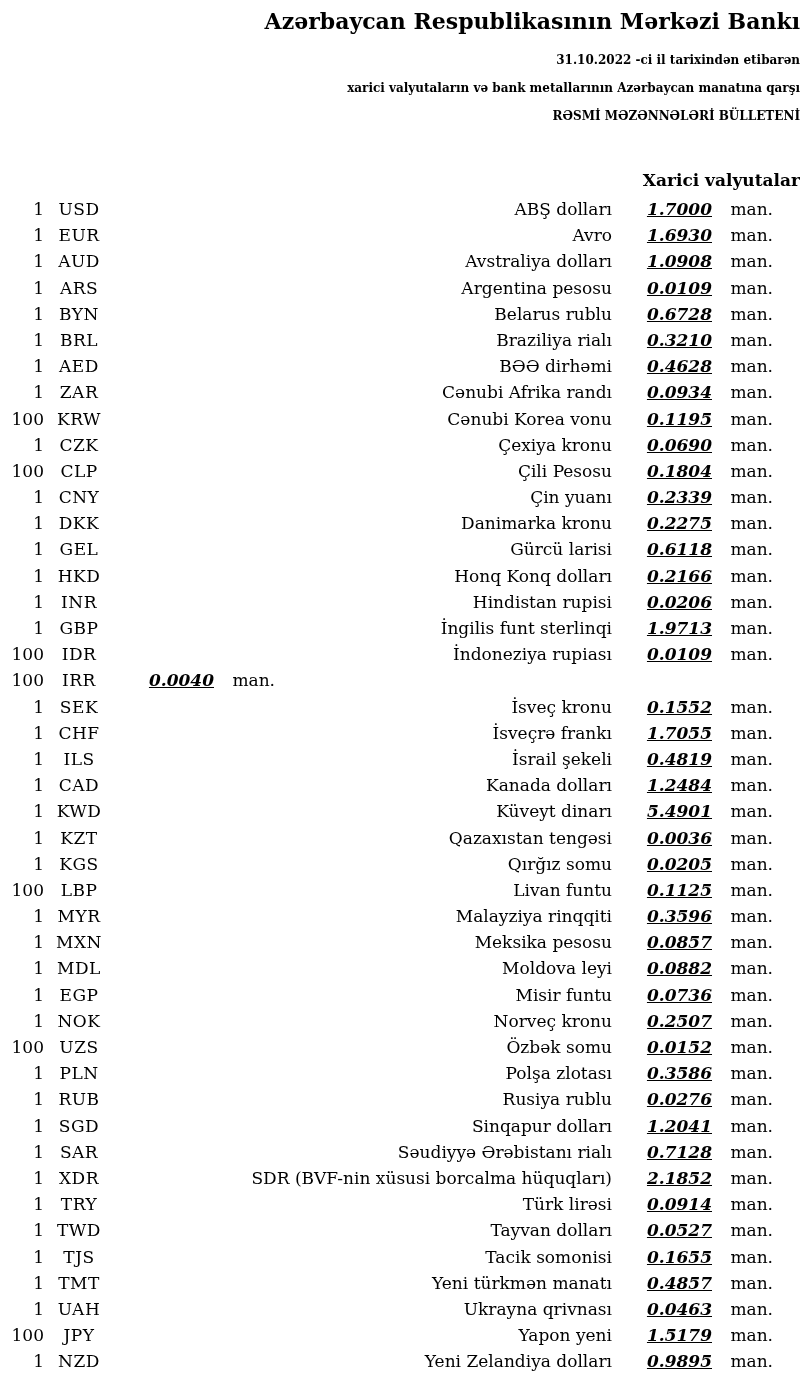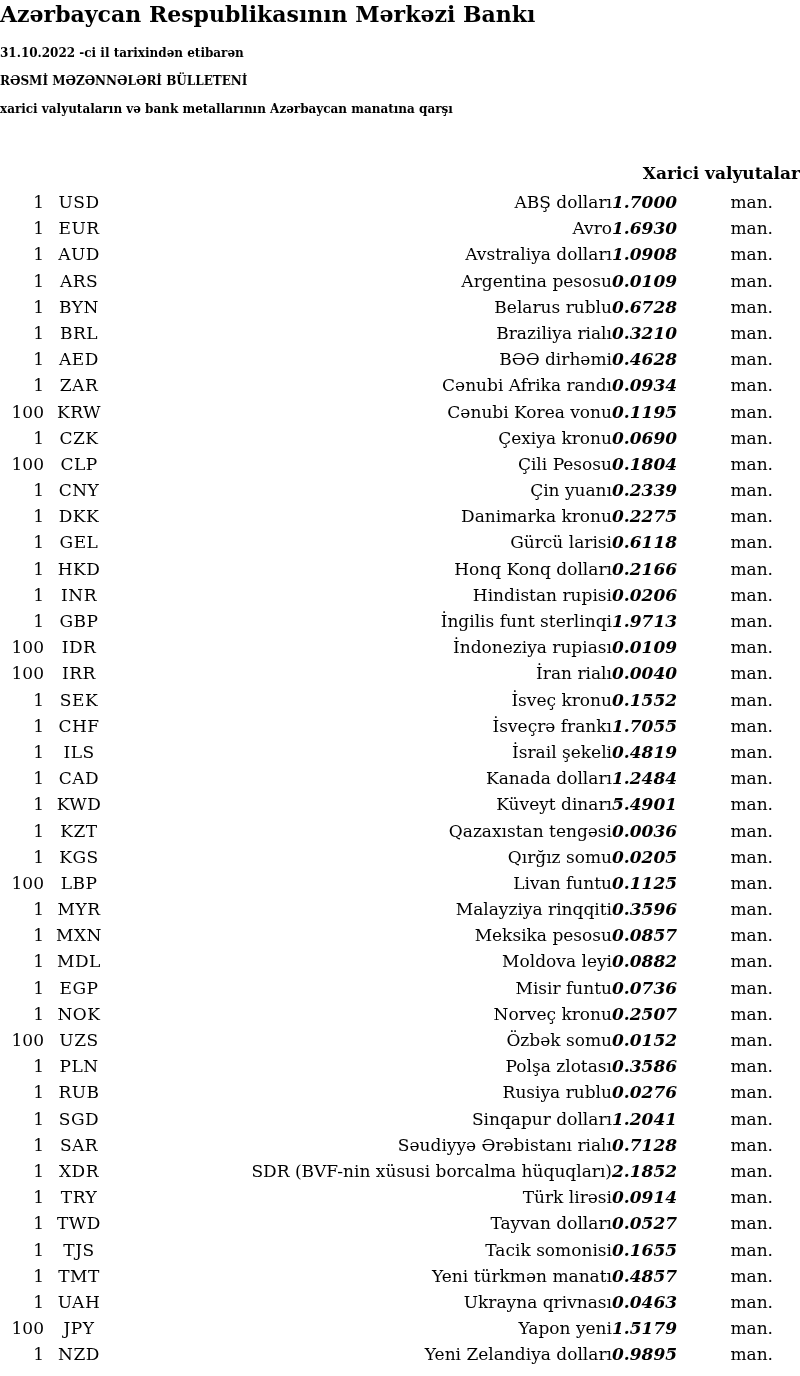--- a/index.html
+++ b/index.html
@@ -11,22 +11,22 @@
   body {
     width: 800px;
     height: 1376px;
     overflow: hidden;
     font-family: "DejaVu Serif", "Liberation Serif", serif;
     box-sizing: border-box;
   }
   *, *:before, *:after { box-sizing: border-box; }
 
   .doc-header {
-    text-align: left;
-    padding-top: 1px;
+    text-align: right;
+    padding-top: 8px;
   }
   .doc-title {
     font-size: 22px;
     font-weight: bold;
     line-height: 26px;
     margin: 0 0 12px 0;
   }
   .doc-subtitle {
     font-size: 12px;
     font-weight: bold;
@@ -64,40 +64,42 @@
     letter-spacing: 0.5px;
     flex: 0 0 auto;
   }
   .name {
     flex: 1 1 auto;
     text-align: right;
     overflow: hidden;
   }
   .rate {
     width: 100px;
+    text-align: right;
     font-weight: bold;
     font-style: italic;
     flex: 0 0 auto;
+    text-decoration: underline;
   }
   .unit {
     width: 44px;
     margin-left: 17px;
     margin-right: 27px;
     text-align: right;
     flex: 0 0 auto;
   }
 </style>
 </head>
 <body>
 
 <div class="doc-header">
   <div class="doc-title">Azərbaycan Respublikasının Mərkəzi Bankı</div>
   <div class="doc-subtitle">31.10.2022 -ci il tarixindən etibarən</div>
+  <div class="doc-subtitle">xarici valyutaların və bank metallarının Azərbaycan manatına qarşı</div>
   <div class="doc-subtitle">RƏSMİ MƏZƏNNƏLƏRİ BÜLLETENİ</div>
-  <div class="doc-subtitle">xarici valyutaların və bank metallarının Azərbaycan manatına qarşı</div>
 </div>
 
 <div class="section-title">Xarici valyutalar</div>
 
 <div class="currency-table">
   <div class="row">
     <span class="qty">1</span>
     <span class="code">USD</span>
     <span class="name">ABŞ dolları</span>
     <span class="rate">1.7000</span>
@@ -236,21 +238,20 @@
     <span class="qty">100</span>
     <span class="code">IDR</span>
     <span class="name">İndoneziya rupiası</span>
     <span class="rate">0.0109</span>
     <span class="unit">man.</span>
   </div>
 
   <div class="row">
     <span class="qty">100</span>
     <span class="code">IRR</span>
-    <span class="name">İran rialı</span>
     <span class="rate">0.0040</span>
     <span class="unit">man.</span>
   </div>
 
   <div class="row">
     <span class="qty">1</span>
     <span class="code">SEK</span>
     <span class="name">İsveç kronu</span>
     <span class="rate">0.1552</span>
     <span class="unit">man.</span>

